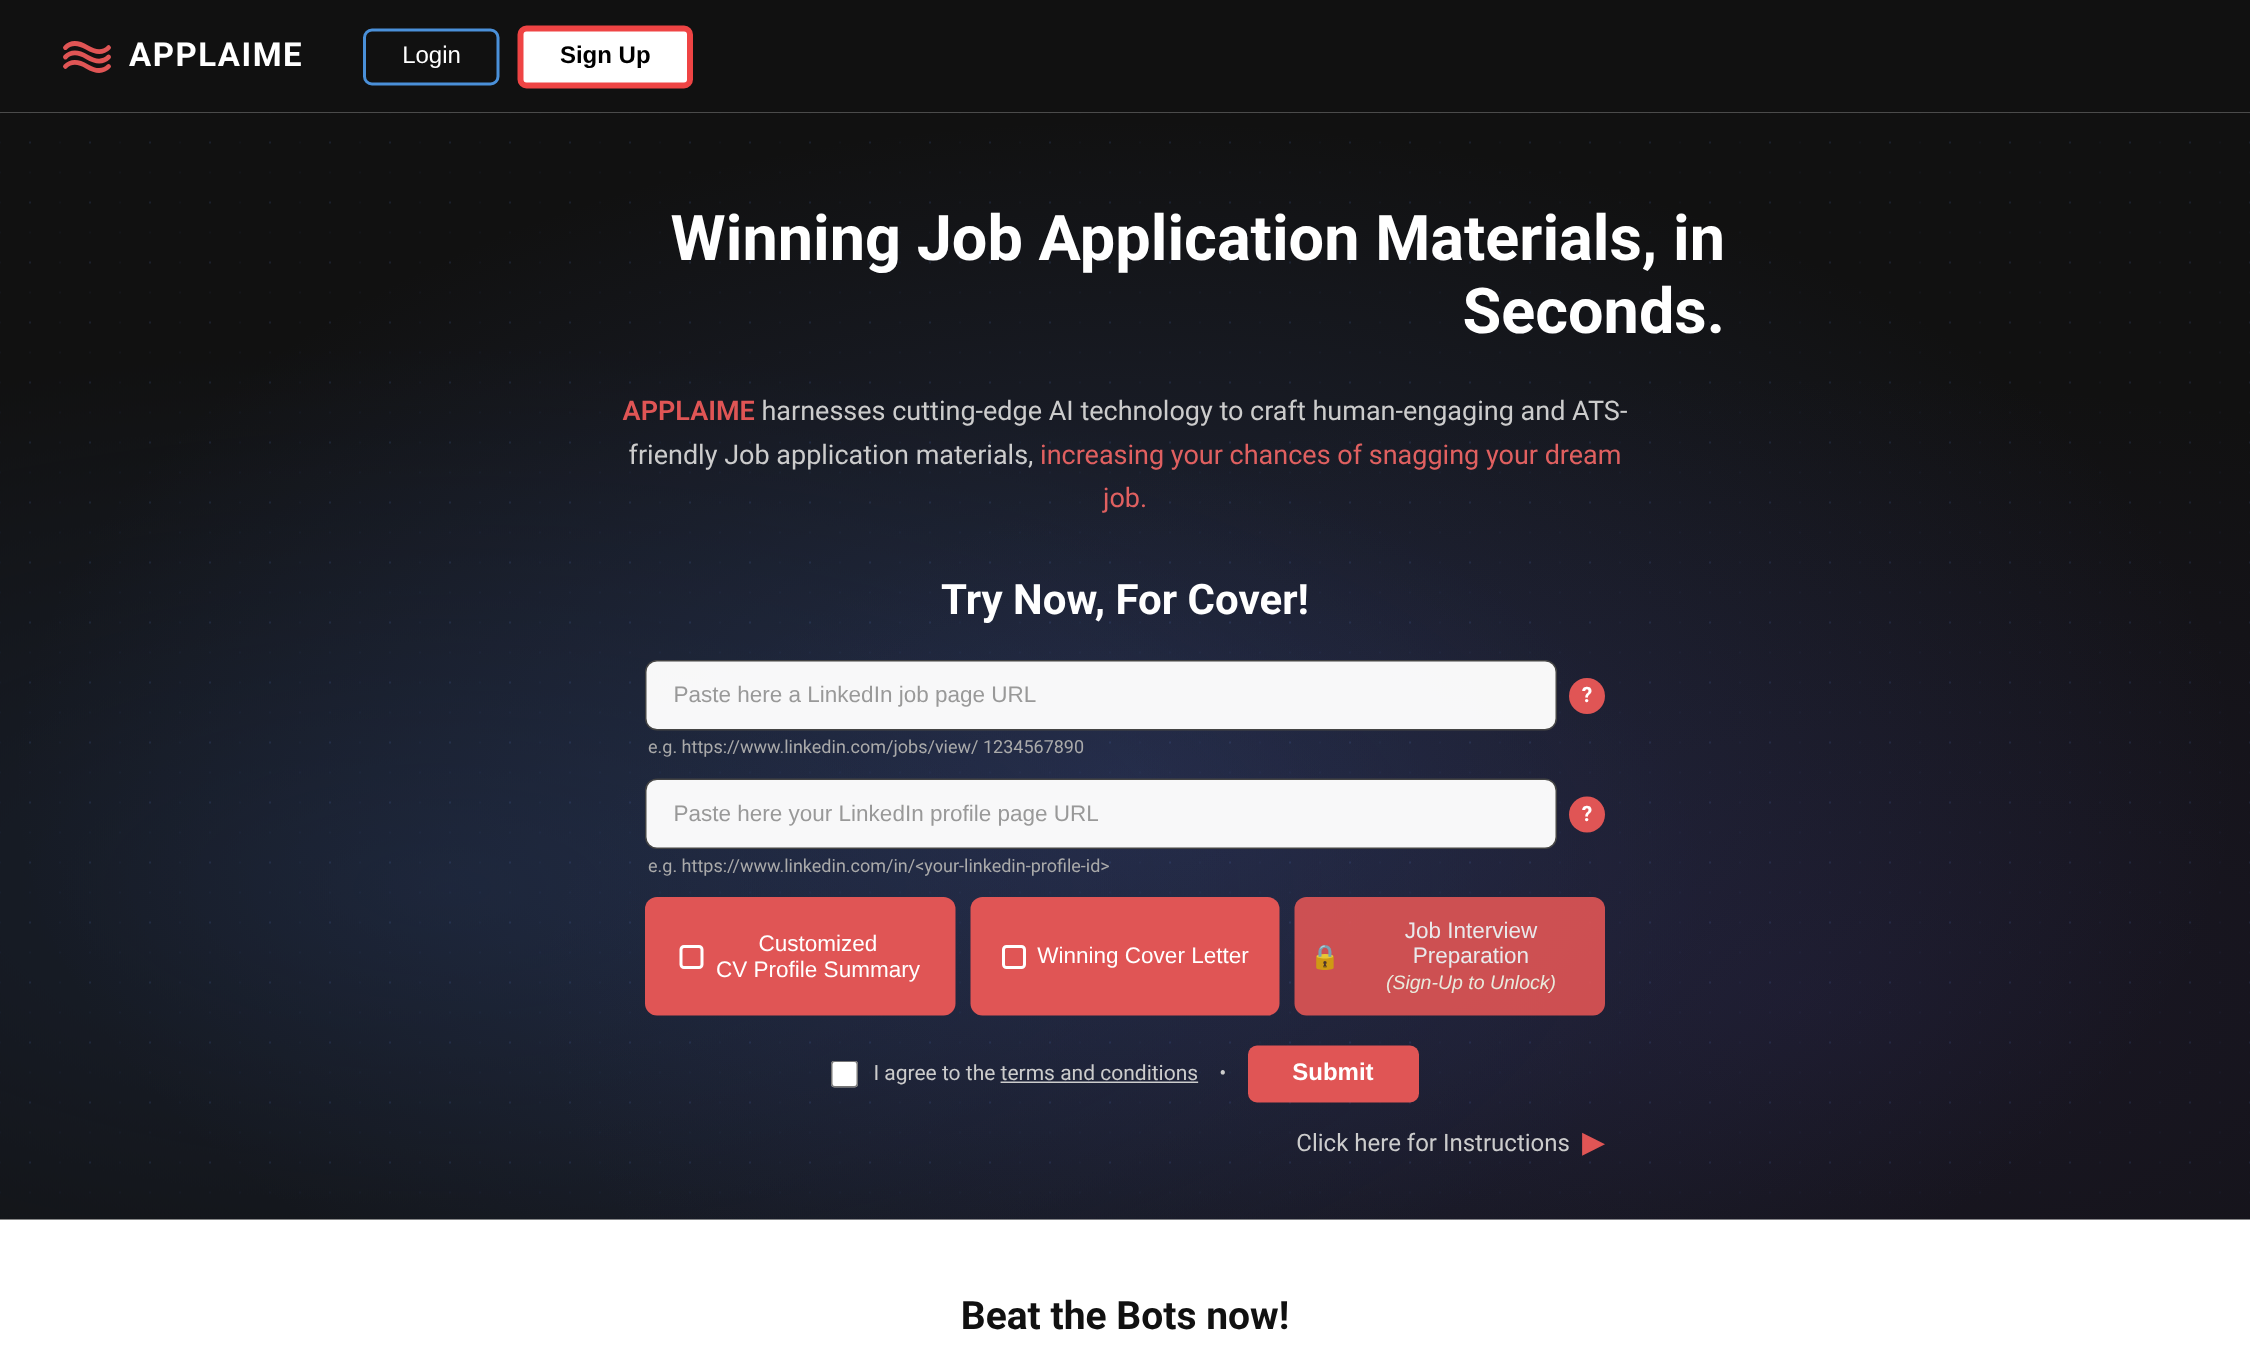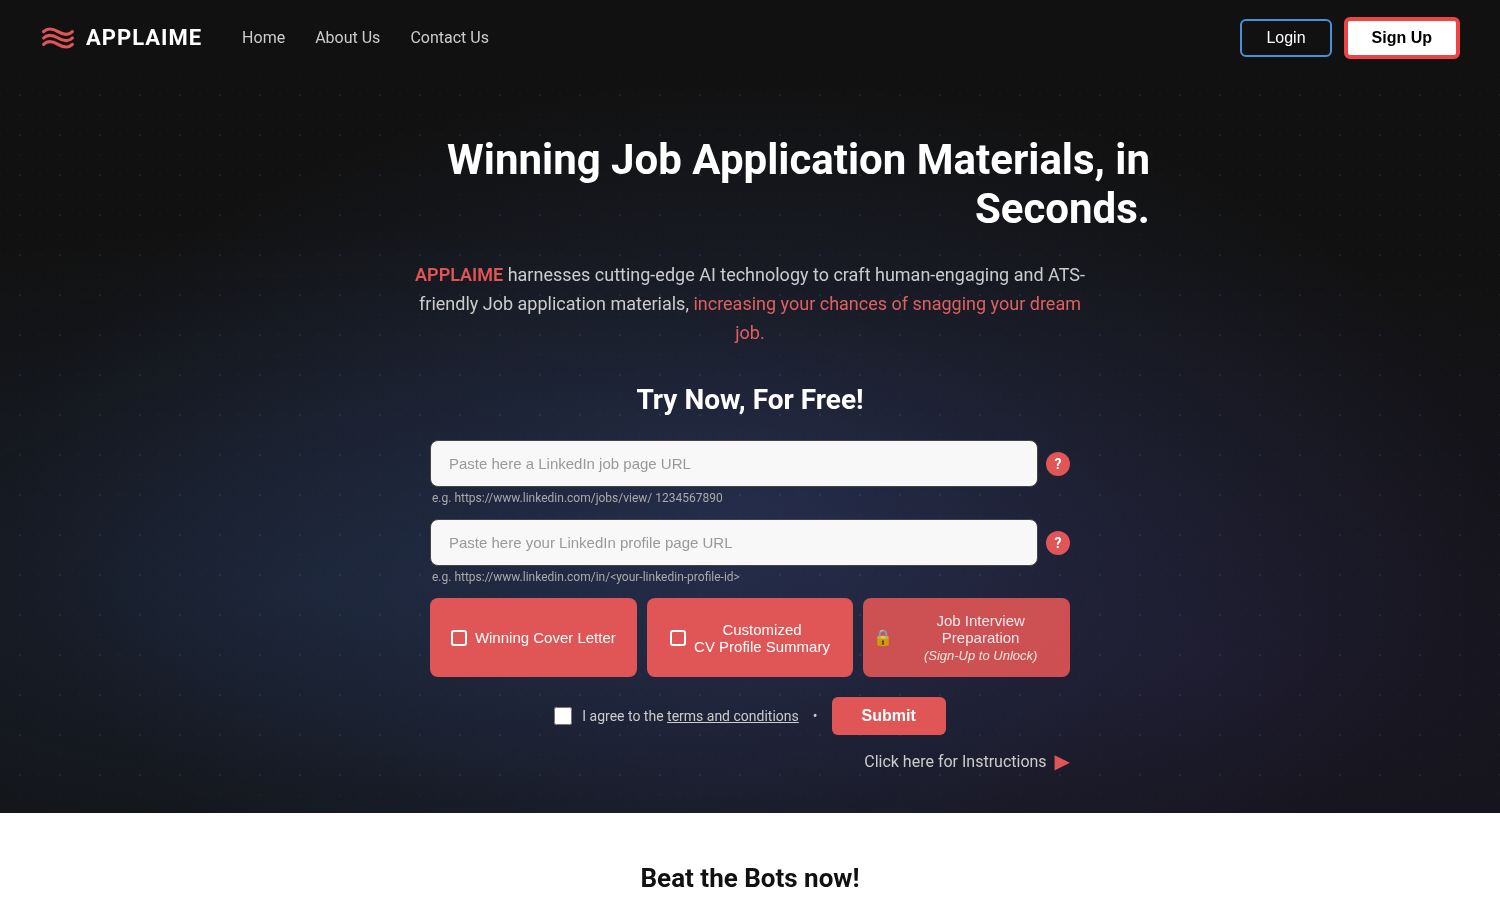--- a/index.html
+++ b/index.html
@@ -285,68 +285,63 @@
 
 <nav>
   <a class="nav-logo" href="#">
     <svg class="logo-icon" viewBox="0 0 40 30" fill="none" xmlns="http://www.w3.org/2000/svg">
       <path d="M4 8 Q10 2 20 8 Q30 14 36 8" stroke="#e05555" stroke-width="3.5" stroke-linecap="round" fill="none"></path>
       <path d="M4 15 Q10 9 20 15 Q30 21 36 15" stroke="#e05555" stroke-width="3.5" stroke-linecap="round" fill="none"></path>
       <path d="M4 22 Q10 16 20 22 Q30 28 36 22" stroke="#e05555" stroke-width="3.5" stroke-linecap="round" fill="none"></path>
     </svg>
     <span class="logo-text">APPLAIME</span>
   </a>
-  <div class="nav-links">
-    <a href="#">Home</a>
-    <a href="#">About Us</a>
-    <a href="#">Contact Us</a>
-  </div>
   <div class="nav-actions">
     <button class="btn-login">Login</button>
     <button class="btn-signup">Sign Up</button>
   </div>
 </nav>
 
 <section class="hero">
   <div class="hero-bg"></div>
   <div class="hero-dots"></div>
 
   <h1 class="hero-title">Winning Job Application Materials, in Seconds.</h1>
 
   <p class="hero-subtitle">
     <span class="brand">APPLAIME</span><span> harnesses cutting-edge AI technology to craft human-engaging and ATS-friendly Job application materials, </span><span class="highlight">increasing your chances of snagging your dream job.</span>
   </p>
 
-  <h2 class="try-title">Try Now, For Free!</h2>
+  <h2 class="try-title">Try Now, For Cover!</h2>
 
   <div class="form-container">
 
     <div class="input-row">
       <input type="text" placeholder="Paste here a LinkedIn job page URL" style="">
       <div class="help-icon">?</div>
     </div>
     <p class="input-hint">e.g. https://www.linkedin.com/jobs/view/ 1234567890</p>
 
     <div class="input-row">
       <input type="text" placeholder="Paste here your LinkedIn profile page URL" style="">
       <div class="help-icon">?</div>
     </div>
     <p class="input-hint">e.g. https://www.linkedin.com/in/&lt;your-linkedin-profile-id&gt;</p>
 
     <div class="options-row">
-      <button class="option-btn">
-        <span class="cb"></span>
-        <span>Winning Cover Letter</span>
-      </button>
       <button class="option-btn">
         <span class="cb"></span>
         <span>
           <span>Customized</span><br>
           <span>CV Profile Summary</span>
         </span>
+      </button>
+      <button class="option-btn">
+        <span class="cb"></span>
+        <span>Winning Cover Letter</span>
       </button>
       <button class="option-btn locked">
         <span class="lock-icon">🔒</span>
         <span>
           <span>Job Interview Preparation</span><br>
           <span class="sub-italic">(Sign-Up to Unlock)</span>
         </span>
       </button>
     </div>
 

